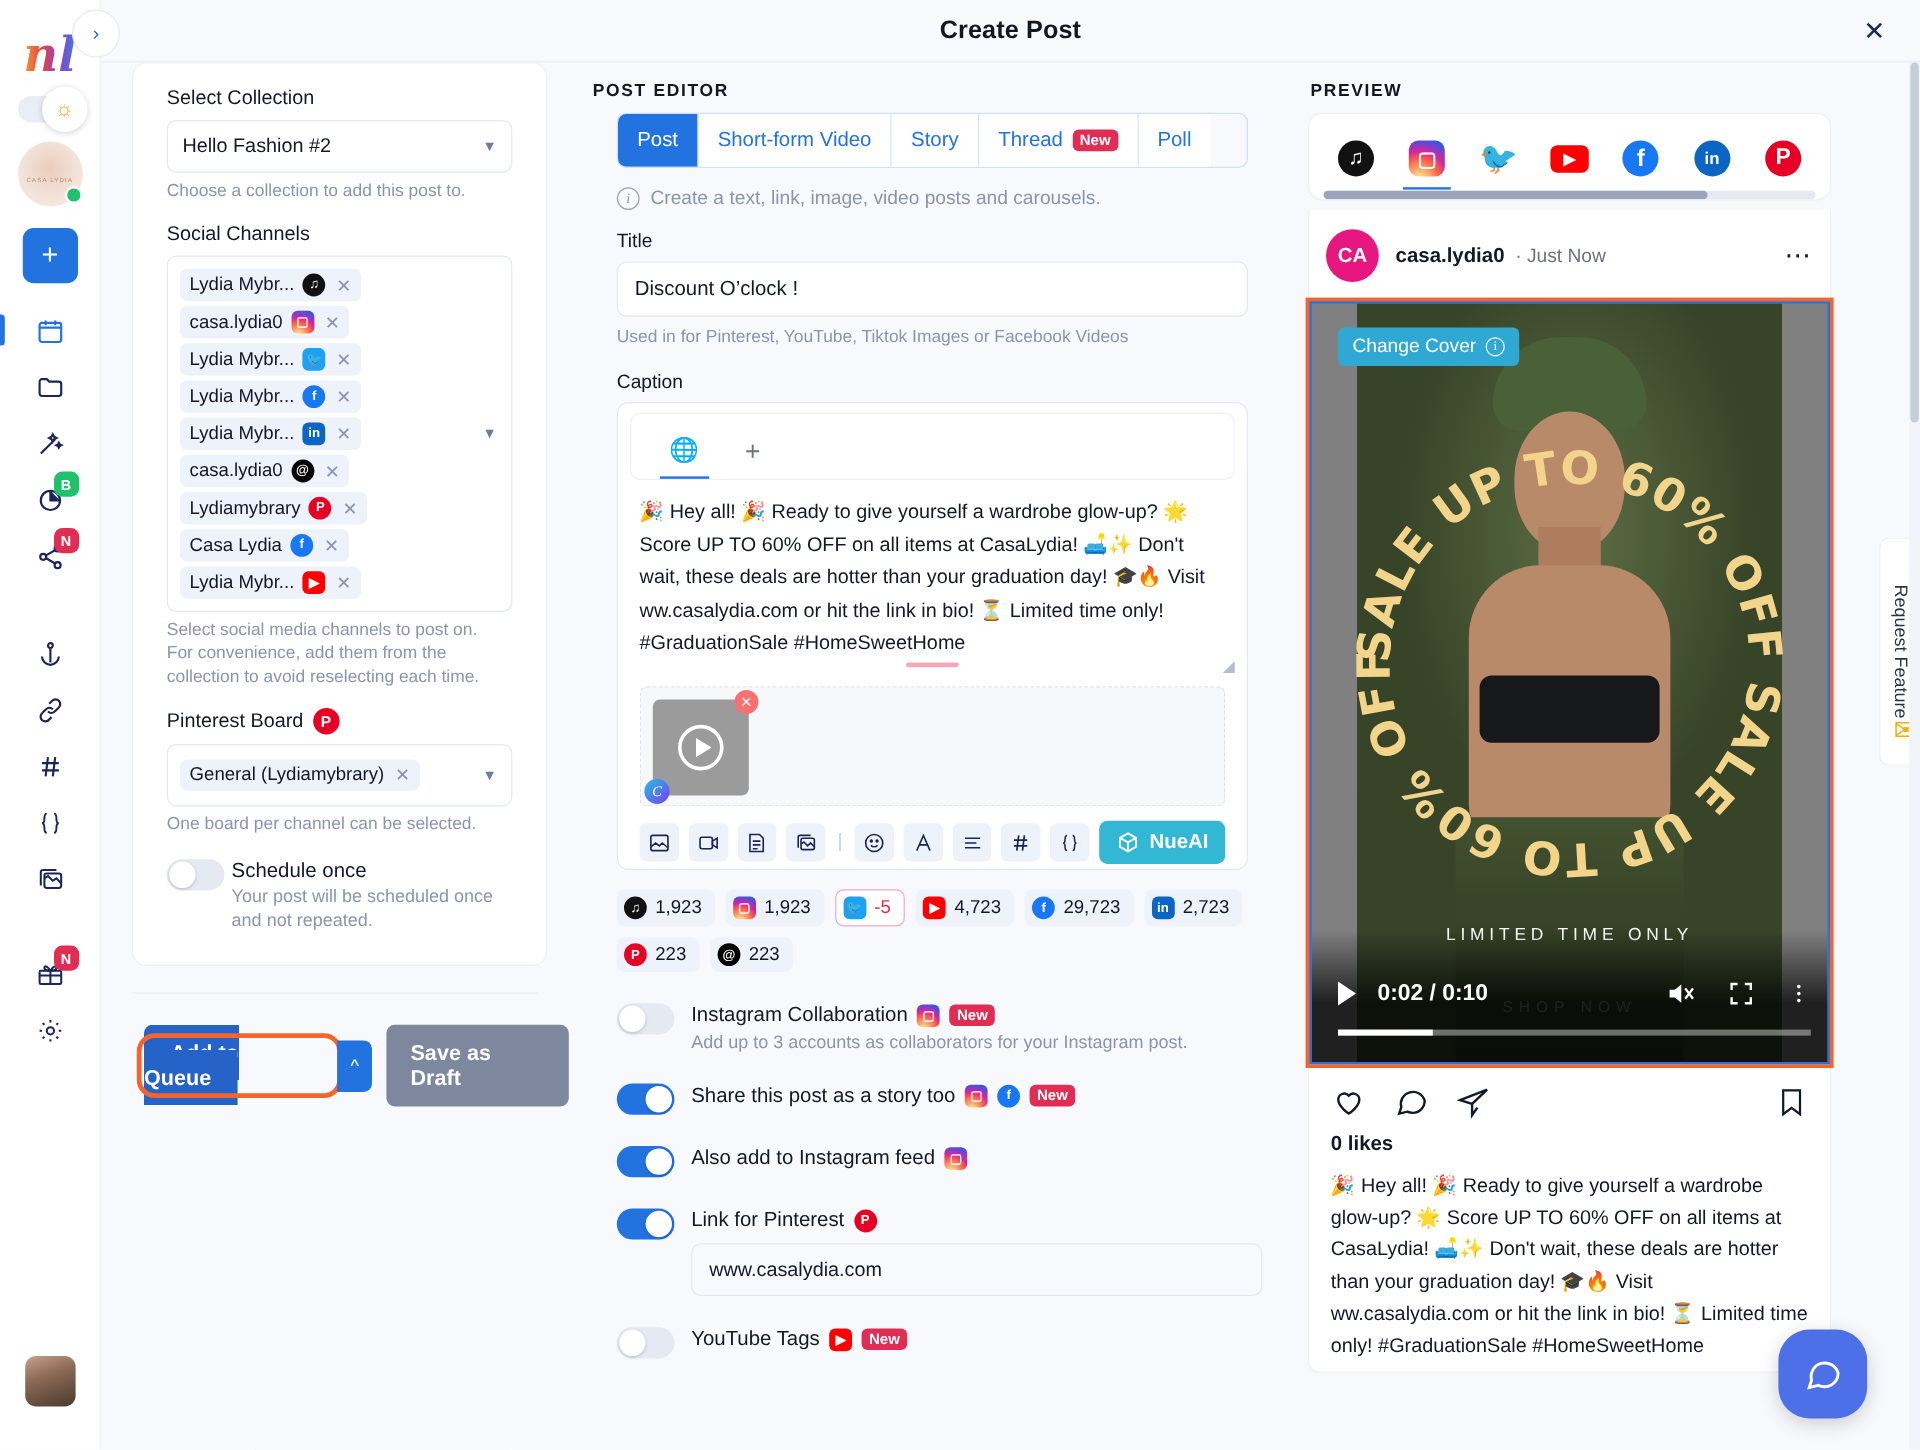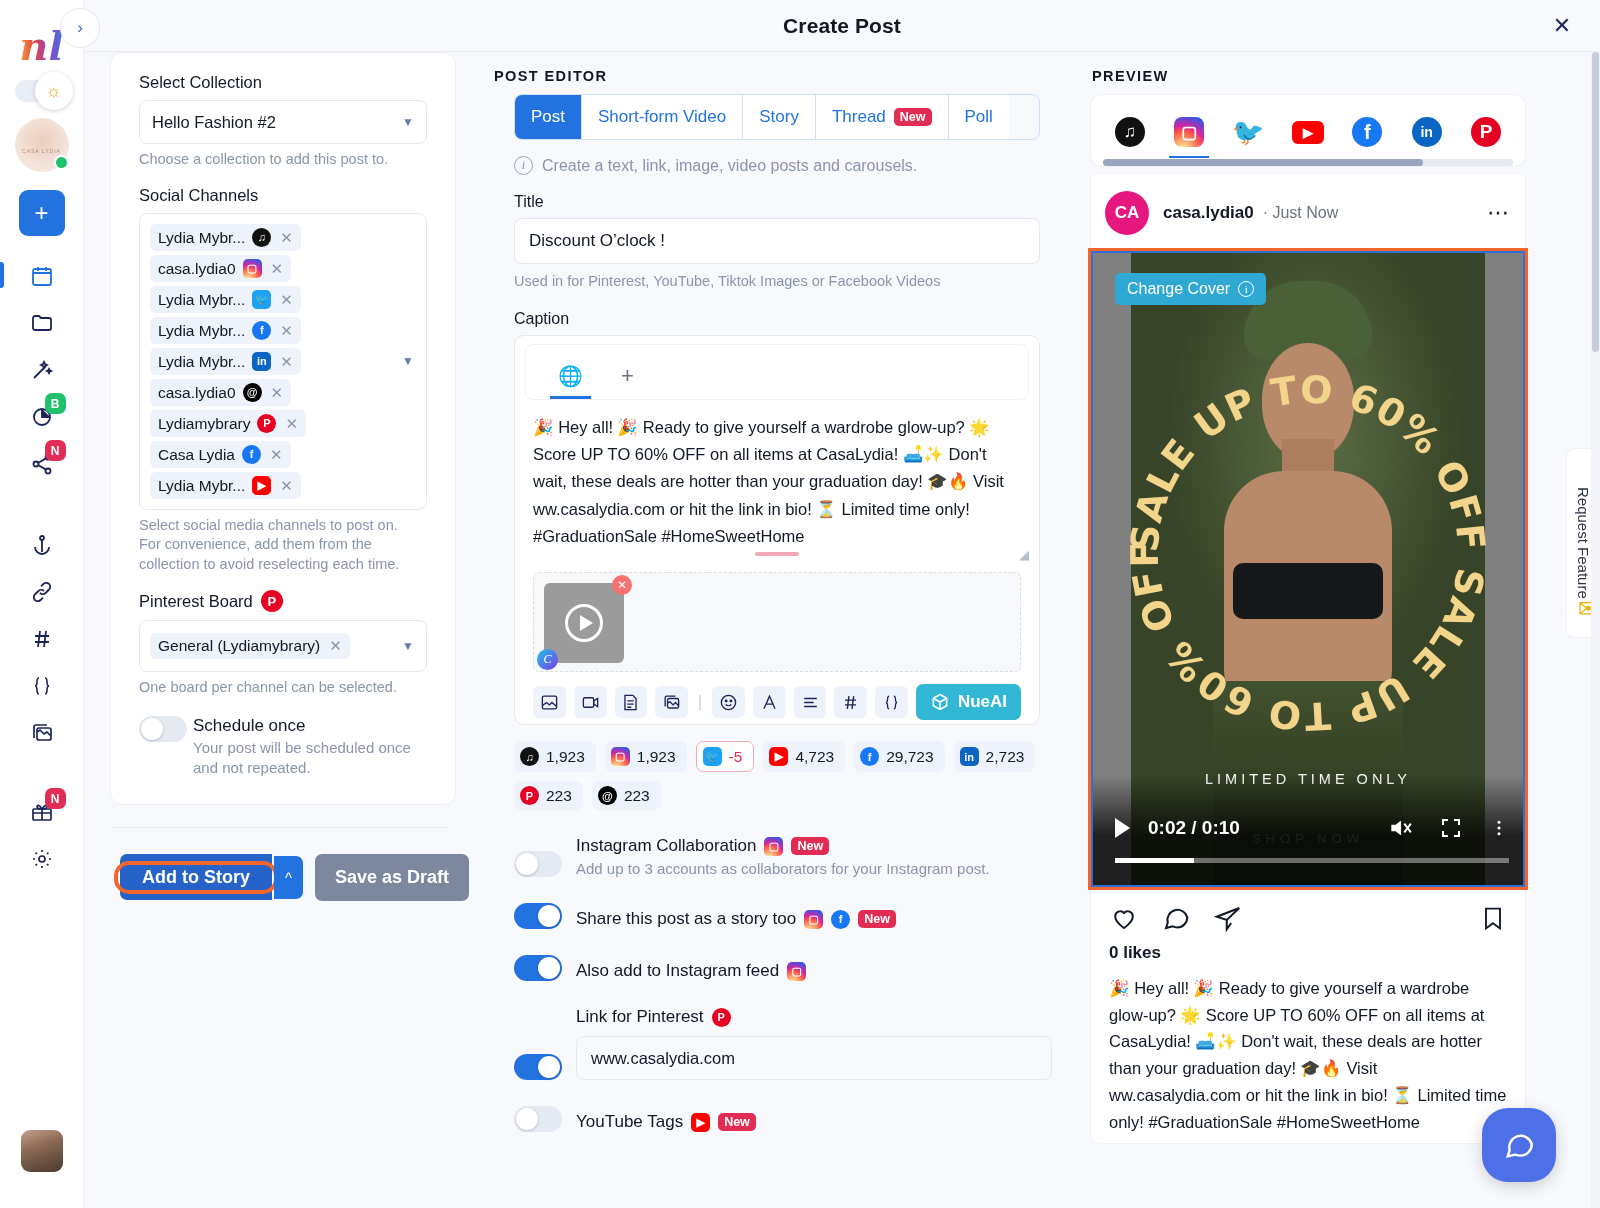--- a/index.html
+++ b/index.html
@@ -182,21 +182,21 @@
   .media-c { position:absolute; left:-7px; bottom:-7px; width:21px; height:21px; border-radius:50%; background: linear-gradient(135deg,#22c3e6,#7c3aed); color:#fff; font-size:12px; display:flex; align-items:center; justify-content:center; font-family:"Liberation Serif",serif; font-style:italic; }
   .resize-grip { position:absolute; right:10px; bottom:4px; color:#b6bdcc; font-size:13px; }
   .tools { display:flex; align-items:center; gap:8px; padding: 12px 18px 4px; }
   .tool { width:36px; height:32px; border-radius:6px; background:#eef2fa; display:flex; align-items:center; justify-content:center; color:#1b2559; }
   .tool svg { width:19px; height:19px; }
   .tool-sep { color:#c4cbd9; padding: 0 2px; }
   .nueai { margin-left:auto; background:#32b8d4; color:#fff; border-radius:7px; padding: 8px 14px; display:flex; align-items:center; gap:8px; font-size:17px; font-weight:700; }
   .counts { display:flex; flex-wrap:wrap; gap:9px; margin: 16px 0 0 0; }
   .count { display:flex; align-items:center; gap:7px; background:#eef2fa; border-radius:7px; padding: 5px 11px 5px 6px; font-size:15.5px; color:#111827; }
   .count.warn { background:#fff; border:1px solid #f3a9bb; color:#e12d53; }
-  .opt-row { display:flex; align-items:flex-end; gap:14px; margin-top: 26px; }
+  .opt-row { display:flex; align-items:flex-start; gap:14px; margin-top: 26px; }
   .opt-label { font-size:17px; color:#111827; display:flex; align-items:center; gap:8px; flex-wrap:wrap; }
   .opt-sub { font-size:15px; color:#8a94ad; margin-top:4px; }
   .url-input { border:1px solid #e3e8f0; border-radius:8px; height:44px; display:flex; align-items:center; padding:0 14px; font-size:16.5px; color:#111827; margin-top:9px; width: 476px; }
 
   
   .col-preview { width: 470px; position:relative; }
   .col-preview .panel { margin-left: 16px; margin-right: 18px; padding: 10px 10px 0; overflow:hidden; }
   .pv-tabs { display:flex; align-items:center; justify-content:space-between; padding: 10px 12px 0; }
   .pv-tab { width:34px; height:34px; display:flex; align-items:center; justify-content:center; position:relative; }
   .pv-tab.active::after { content:''; position:absolute; left:-3px; right:-3px; bottom:-9px; height:2.5px; background:#2272e0; }
@@ -459,21 +459,21 @@
           <div class="toggle-text">
             <div class="t1">Schedule once</div>
             <div class="t2">Your post will be scheduled once and not repeated.</div>
           </div>
         </div>
       </div>
 
       <div class="divider-top"></div>
       <div class="action-row">
         <span class="queue-wrap">
-          <span class="btn-queue">Add to Story</span>
+          <span class="btn-queue">Add to Queue</span>
         </span>
         <span class="btn-caret">^</span>
         <span class="btn-draft">Save as Draft</span>
       </div>
     </div>
 
     <div class="col col-editor">
       <div class="col-title" style="padding-left:20px">POST EDITOR</div>
       <div class="panel">
         <div class="tabs">

